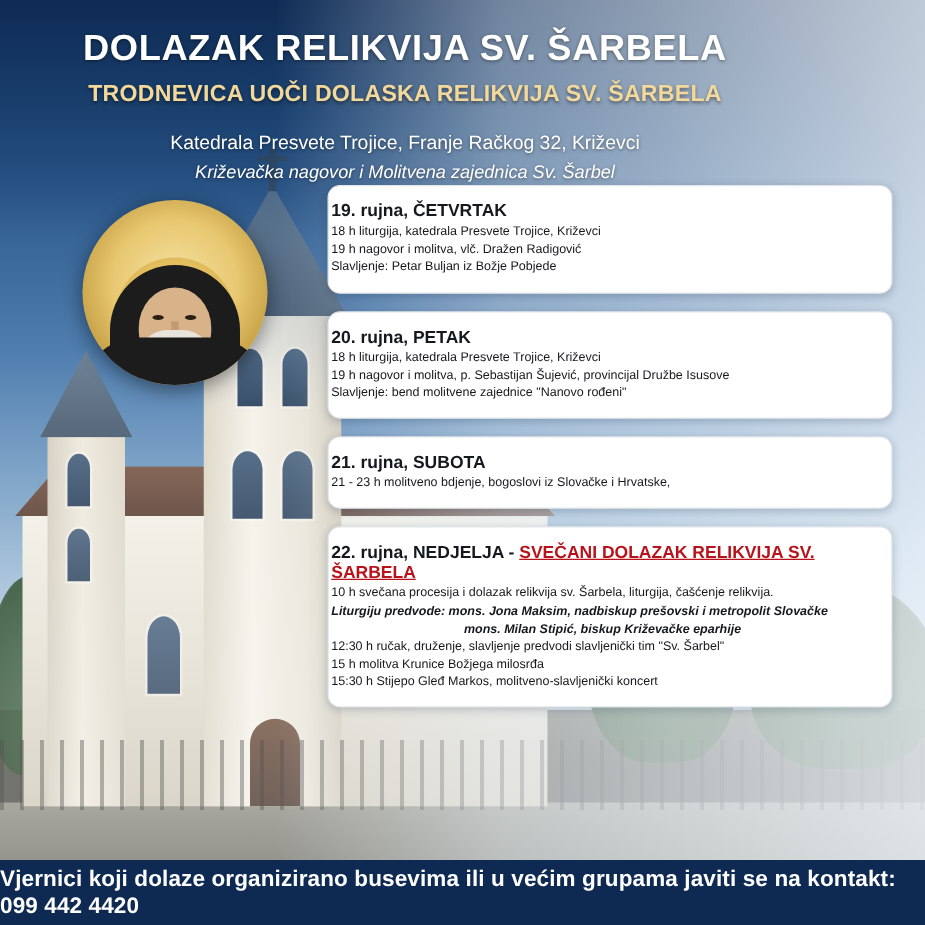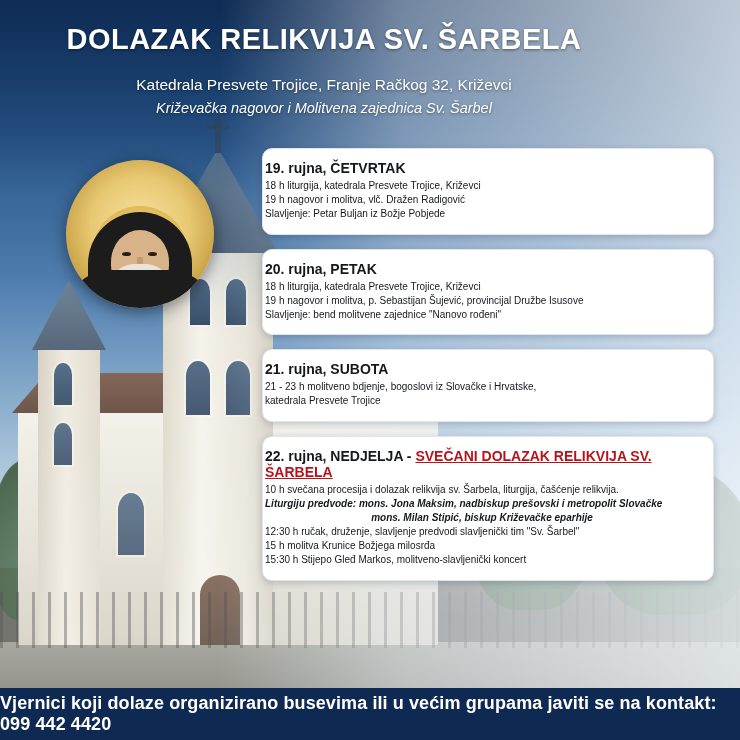--- a/index.html
+++ b/index.html
@@ -334,20 +334,21 @@
       <div class="door"></div>
     </div>
 
     <div class="fence"></div>
     <div class="veil"></div>
     <div class="right-wash"></div>
   </div>
 
   <div class="header">
     <div class="title-main">DOLAZAK RELIKVIJA SV. ŠARBELA</div>
+    <div class="title-sub">TRODNEVICA UOČI DOLASKA RELIKVIJA SV. ŠARBELA</div>
     <div class="title-line3">Katedrala Presvete Trojice, Franje Račkog 32, Križevci</div>
     <div class="title-line4">Križevačka nagovor i Molitvena zajednica Sv. Šarbel</div>
   </div>
 
   <div class="saint">
     <div class="halo"></div>
     <div class="hood"></div>
     <div class="face"></div>
     <div class="eye l"></div>
     <div class="eye r"></div>
@@ -374,21 +375,20 @@
       <div class="ln">18 h liturgija, katedrala Presvete Trojice, Križevci</div>
       <div class="ln">19 h nagovor i molitva, p. Sebastijan Šujević, provincijal Družbe Isusove</div>
       <div class="ln">Slavljenje: bend molitvene zajednice "Nanovo rođeni"</div>
     </div>
 
     <div class="card">
       <div class="day">
         <span>21. rujna, SUBOTA</span>
       </div>
       <div class="ln">21 - 23 h molitveno bdjenje, bogoslovi iz Slovačke i Hrvatske,</div>
-      <div class="ln">katedrala Presvete Trojice</div>
     </div>
 
     <div class="card">
       <div class="day">
         <span>22. rujna, NEDJELJA - </span><span class="emph">SVEČANI DOLAZAK RELIKVIJA SV. ŠARBELA</span>
       </div>
       <div class="ln">10 h svečana procesija i dolazak relikvija sv. Šarbela, liturgija, čašćenje relikvija.</div>
       <div class="ln it">Liturgiju predvode: mons. Jona Maksim, nadbiskup prešovski i metropolit Slovačke</div>
       <div class="ln it center">mons. Milan Stipić, biskup Križevačke eparhije</div>
       <div class="ln">12:30 h ručak, druženje, slavljenje predvodi slavljenički tim "Sv. Šarbel"</div>

